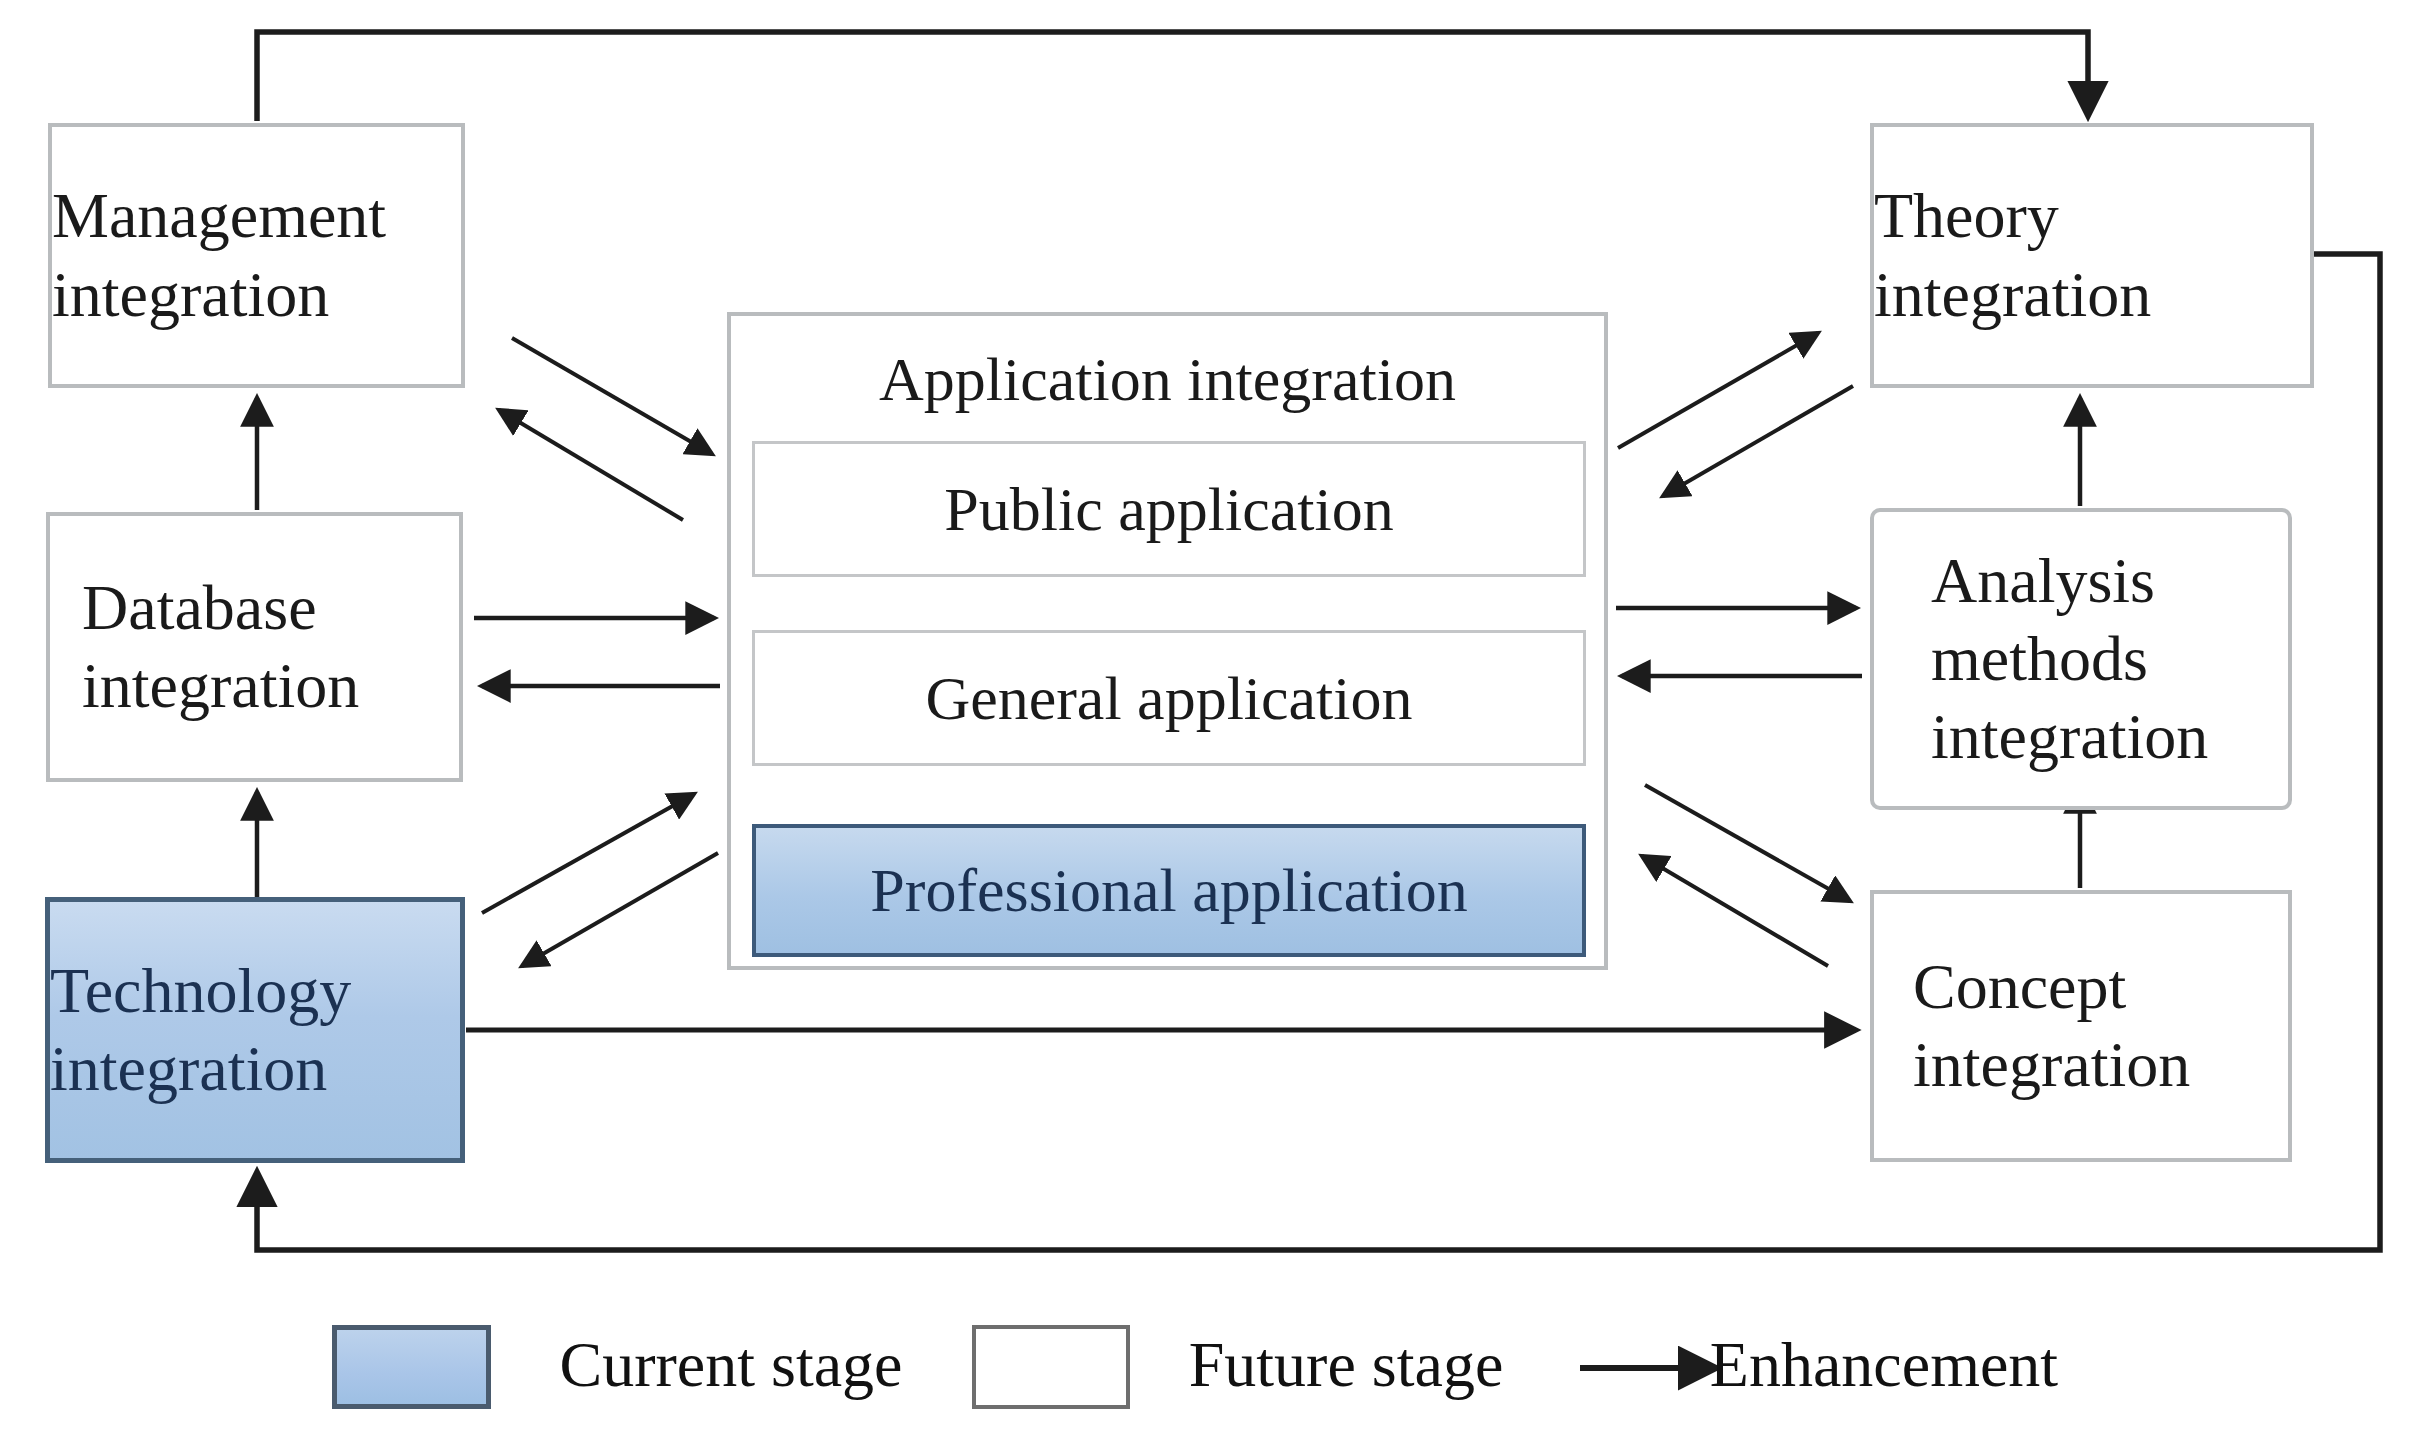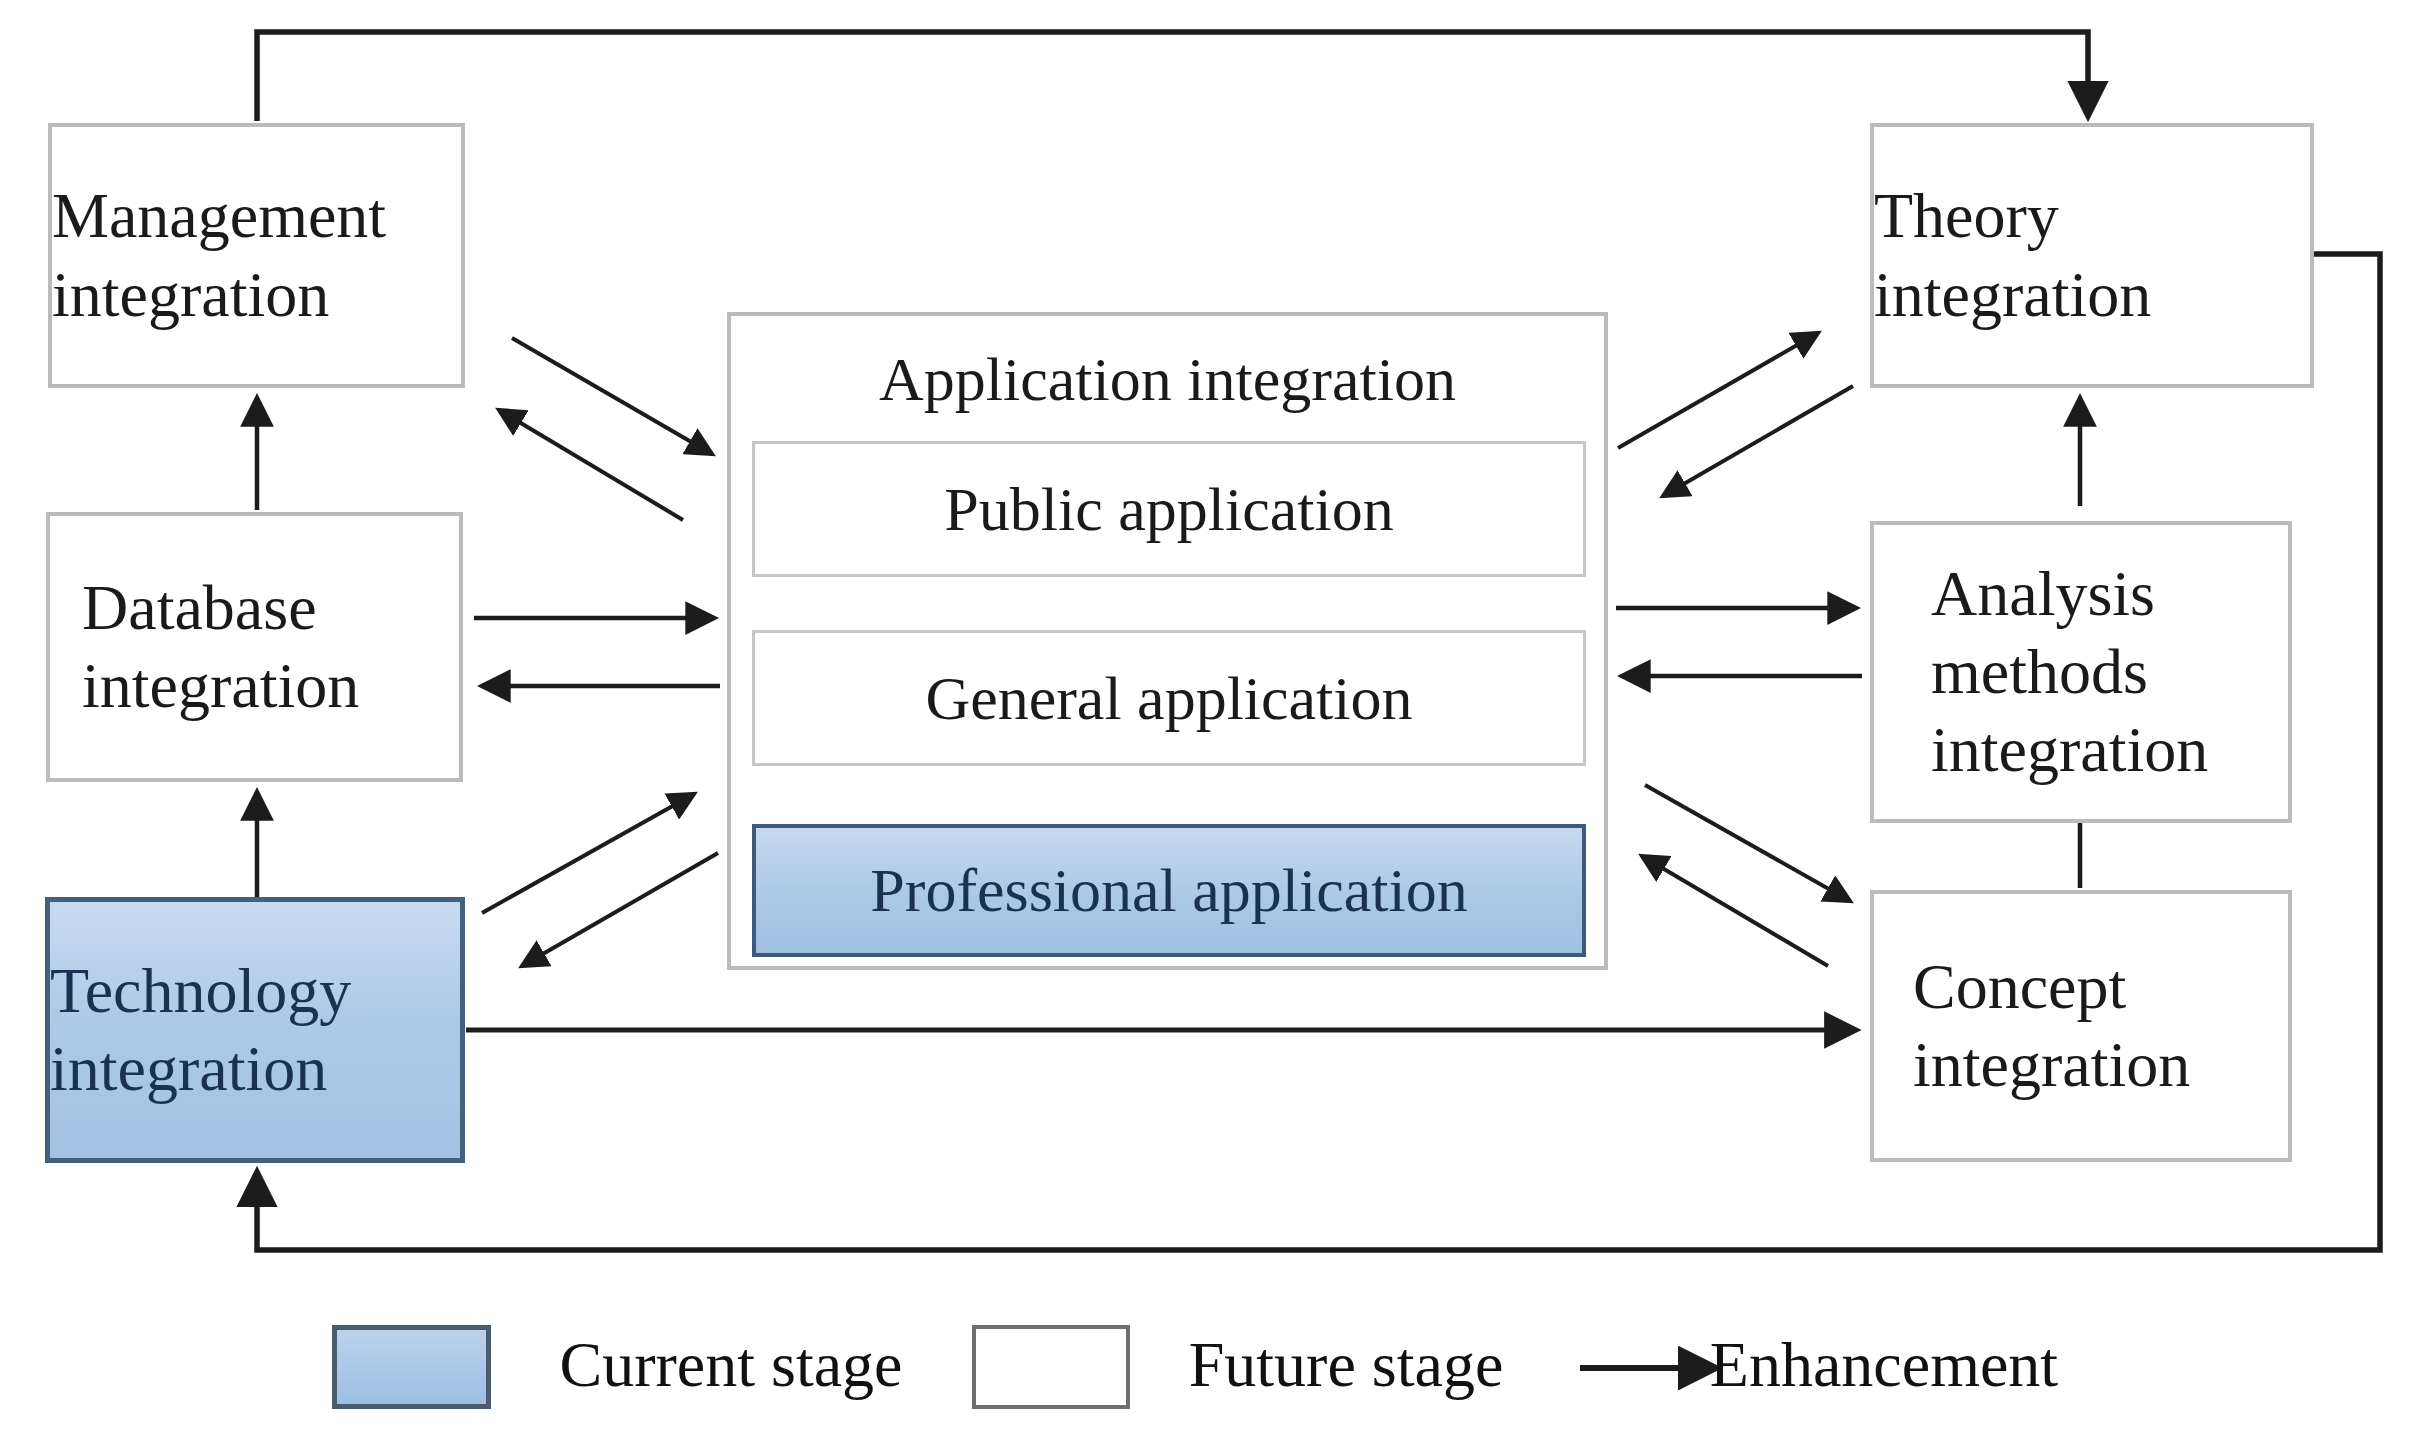--- a/index.html
+++ b/index.html
@@ -129,21 +129,21 @@
     </div>
     <div class="inner-box blue" style="left:21px; top:508px; width:834px; height:133px;">
       <span>Professional application</span>
     </div>
   </div>
 
   <div class="box" style="left:1870px; top:123px; width:444px; height:265px;">
     <span>Theory integration</span>
   </div>
 
-  <div class="box" style="left:1870px; top:521px; width:422px; height:302px;">
+  <div class="box" style="left:1870px; top:508px; width:422px; height:302px;border-radius:10px;">
     <span style="max-width:300px;">Analysis methods integration</span>
   </div>
 
   <div class="box" style="left:1870px; top:890px; width:422px; height:272px;padding-left:39px;">
     <span>Concept integration</span>
   </div>
 
   <div class="legend-swatch blue" style="left:332px; top:1325px; width:159px; height:84px;"></div>
   <div class="legend-label" style="left:731px; top:1328px;">Current stage</div>
 

